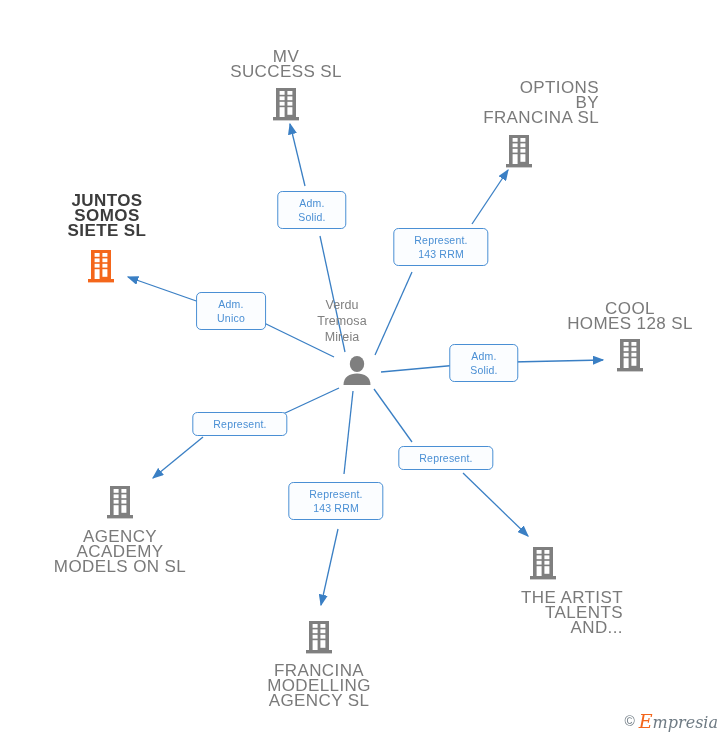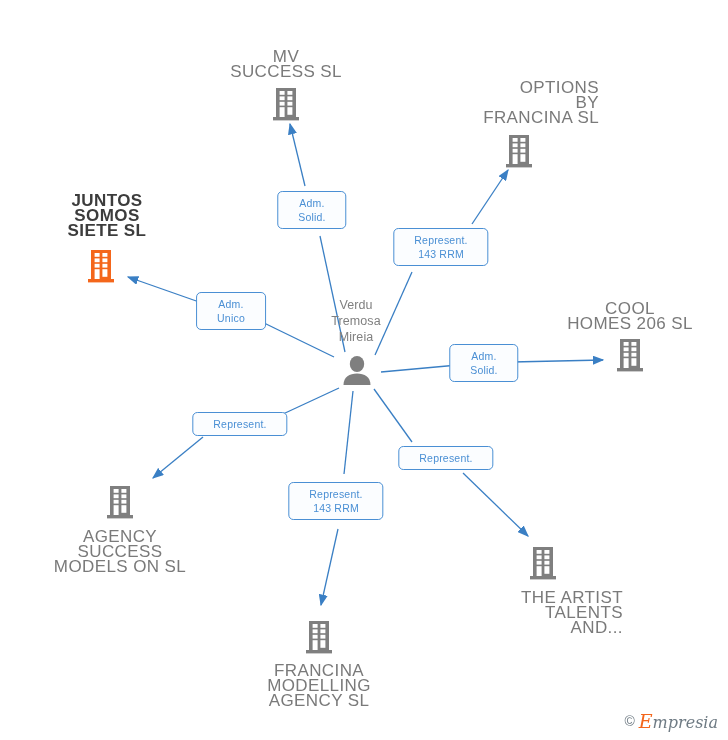--- a/index.html
+++ b/index.html
@@ -203,41 +203,41 @@
             <rect x="16.4" y="5" width="5" height="3.8" fill="#ffffff"></rect>
             <rect x="16.4" y="10.4" width="5" height="3.8" fill="#ffffff"></rect>
             <rect x="16.4" y="15.8" width="5" height="3.8" fill="#ffffff"></rect>
             <rect x="16.4" y="21.2" width="5" height="3.8" fill="#ffffff"></rect>
             <rect x="8.6" y="25" width="5" height="6" fill="#ffffff"></rect>
             <rect x="16.4" y="25" width="5" height="3.8" fill="#ffffff"></rect>
           </svg>
         </div>
       </div>
       <div class="node-label" style="position: absolute; left: 630px; top: 316px; width: 160px; transform: translate(-50%, -50%); text-align: center;">COOL
-HOMES 206  SL</div>
+HOMES 128  SL</div>
       <div class="node label-below" style="left: 120px; top: 503px;">
         <div class="node-icon">
           <svg width="30" height="36" viewBox="0 0 30 36">
             <rect x="5" y="2" width="20" height="29" fill="#7f7f7f"></rect>
             <rect x="2" y="31" width="26" height="3.4" fill="#7f7f7f"></rect>
             <rect x="8.6" y="5" width="5" height="3.8" fill="#ffffff"></rect>
             <rect x="8.6" y="10.4" width="5" height="3.8" fill="#ffffff"></rect>
             <rect x="8.6" y="15.8" width="5" height="3.8" fill="#ffffff"></rect>
             <rect x="8.6" y="21.2" width="5" height="3.8" fill="#ffffff"></rect>
             <rect x="16.4" y="5" width="5" height="3.8" fill="#ffffff"></rect>
             <rect x="16.4" y="10.4" width="5" height="3.8" fill="#ffffff"></rect>
             <rect x="16.4" y="15.8" width="5" height="3.8" fill="#ffffff"></rect>
             <rect x="16.4" y="21.2" width="5" height="3.8" fill="#ffffff"></rect>
             <rect x="8.6" y="25" width="5" height="6" fill="#ffffff"></rect>
             <rect x="16.4" y="25" width="5" height="3.8" fill="#ffffff"></rect>
           </svg>
         </div>
       </div>
       <div class="node-label" style="position: absolute; left: 120px; top: 551px; width: 160px; transform: translate(-50%, -50%); text-align: center;">AGENCY
-SUCCESS
+ACADEMY
 MODELS ON SL</div>
       <div class="node label-below" style="left: 319px; top: 638px;">
         <div class="node-icon">
           <svg width="30" height="36" viewBox="0 0 30 36">
             <rect x="5" y="2" width="20" height="29" fill="#7f7f7f"></rect>
             <rect x="2" y="31" width="26" height="3.4" fill="#7f7f7f"></rect>
             <rect x="8.6" y="5" width="5" height="3.8" fill="#ffffff"></rect>
             <rect x="8.6" y="10.4" width="5" height="3.8" fill="#ffffff"></rect>
             <rect x="8.6" y="15.8" width="5" height="3.8" fill="#ffffff"></rect>
             <rect x="8.6" y="21.2" width="5" height="3.8" fill="#ffffff"></rect>
@@ -275,21 +275,21 @@
 TALENTS
 AND...</div>
       <div class="node label-above" style="left: 357px; top: 370px;">
         <div class="node-icon">
           <svg width="34" height="34" viewBox="0 0 34 34">
             <ellipse cx="17" cy="10" rx="7.2" ry="8" fill="#7f7f7f"></ellipse>
             <path d="M 3.5 31 C 3.5 23 9.5 19.5 17 19.5 C 24.5 19.5 30.5 23 30.5 31 Z" fill="#7f7f7f"></path>
           </svg>
         </div>
       </div>
-      <div class="node-label person-name" style="position: absolute; left: 356px; top: 321px; width: 160px; transform: translate(-50%, -50%); text-align: center;">Verdu
+      <div class="node-label person-name" style="position: absolute; left: 342px; top: 321px; width: 160px; transform: translate(-50%, -50%); text-align: center;">Verdu
 Tremosa
 Mireia</div>
     </div>
 
   <div id="edge-label-layer">
       <div class="edge-label" style="left: 312px; top: 210px;">Adm.
 Solid.</div>
       <div class="edge-label" style="left: 441px; top: 247px;">Represent.
 143 RRM</div>
       <div class="edge-label" style="left: 231px; top: 311px;">Adm.

